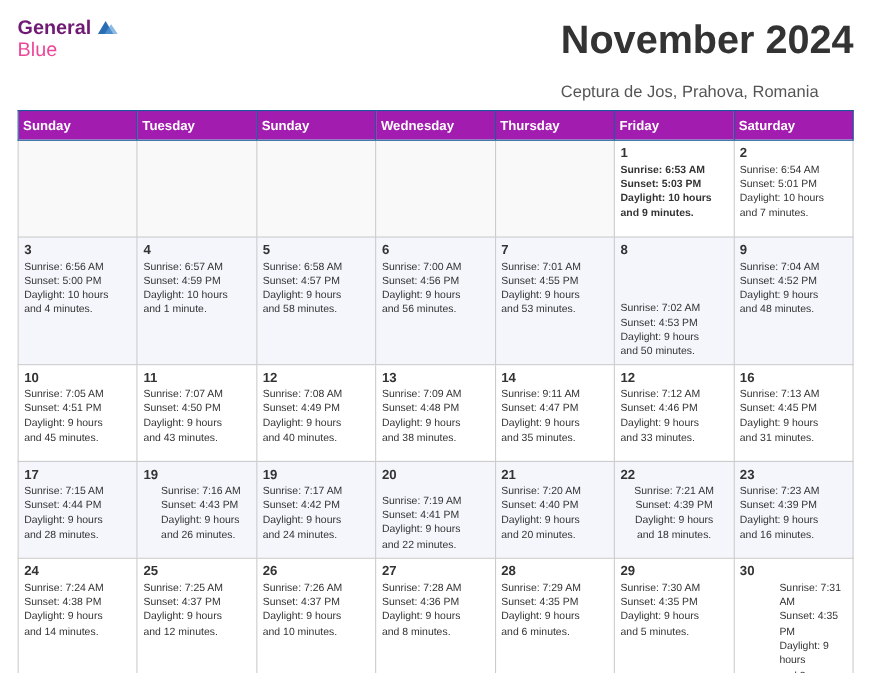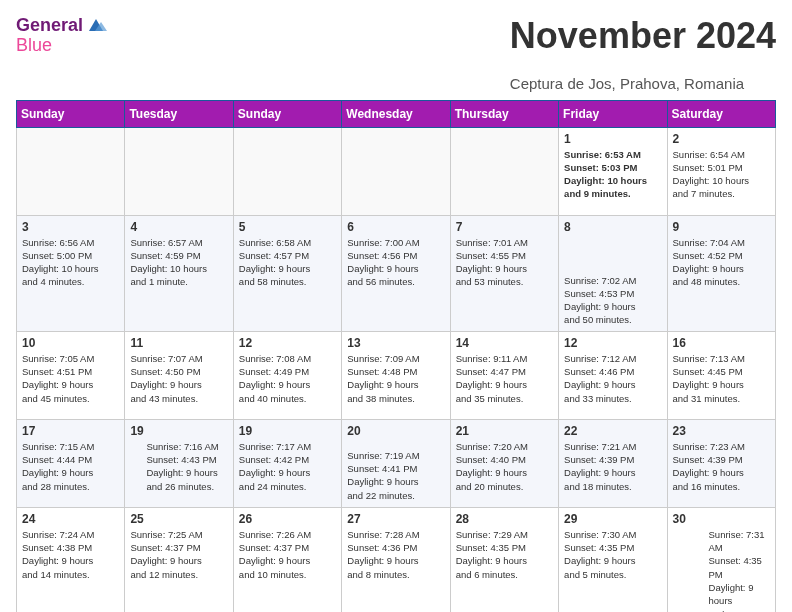--- a/index.html
+++ b/index.html
@@ -280,21 +280,21 @@
         </td>
         <td>
           <span class="day-num">21</span>
           <div class="day-info" style="white-space: pre-line;">Sunrise: 7:20 AM
 Sunset: 4:40 PM
 Daylight: 9 hours
 and 20 minutes.</div>
         </td>
         <td>
           <span class="day-num">22</span>
-          <div class="day-info" style="white-space: pre-line;">Sunrise: 7:21 AM
+          <div class="day-info" style="white-space: pre-line; text-align: center;">Sunrise: 7:21 AM
 Sunset: 4:39 PM
 Daylight: 9 hours
 and 18 minutes.</div>
         </td>
         <td>
           <span class="day-num">23</span>
           <div class="day-info" style="white-space: pre-line;">Sunrise: 7:23 AM
 Sunset: 4:39 PM
 Daylight: 9 hours
 and 16 minutes.</div>

